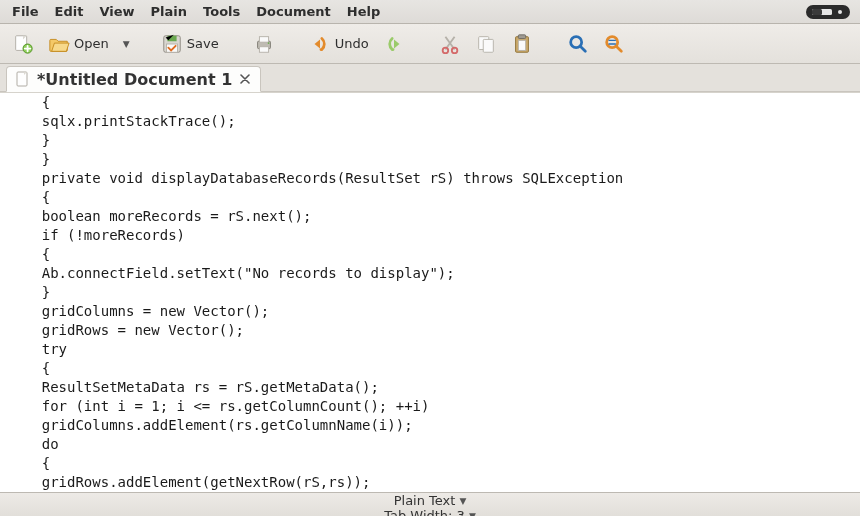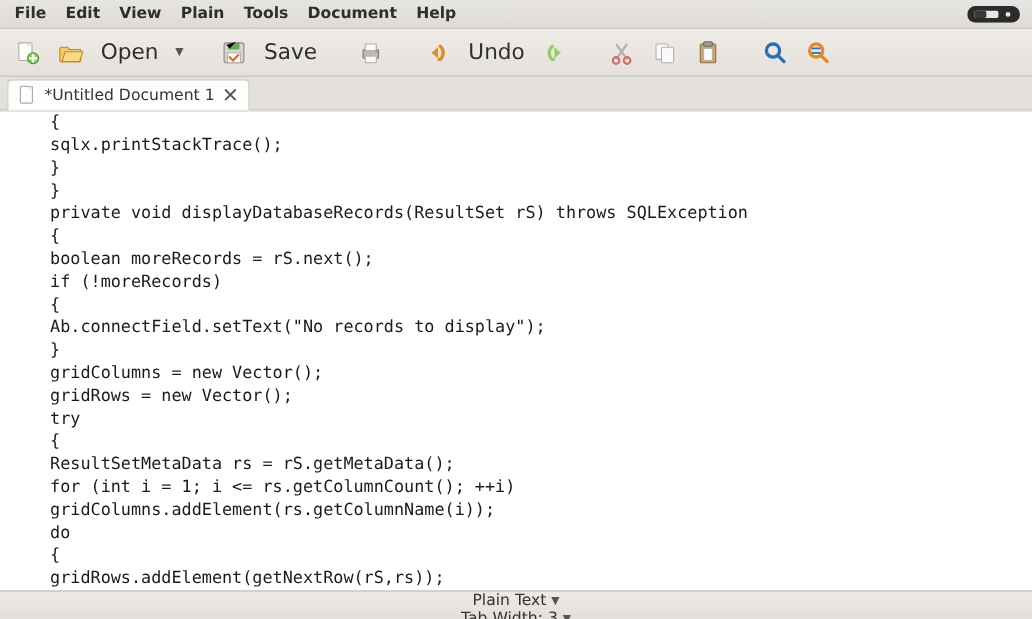--- a/index.html
+++ b/index.html
@@ -4,28 +4,28 @@
 <style>
   * { box-sizing: border-box; margin: 0; padding: 0; }
   html, body { width: 860px; height: 516px; overflow: hidden; font-family: "DejaVu Sans", "Liberation Sans", sans-serif; font-size: 13px; color: #2e2e2e; background: #f2f1f0; }
   .menubar { display: flex; align-items: center; height: 24px; background: linear-gradient(#e7e5e2, #dedbd7); border-bottom: 1px solid #b8b4ad; padding: 0 4px; }
   .menubar .menuitem { padding: 2px 8px; cursor: default; font-weight: bold; }
   .menubar .filler { flex: 1; }
   .sysicon { margin-right: 6px; }
   .sysicon svg { display: block; }
   .toolbar { display: flex; align-items: center; height: 40px; background: linear-gradient(#efece8, #e4e1dc); border-bottom: 1px solid #bdb9b2; padding: 0 8px; gap: 6px; }
   .tb-btn { display: flex; align-items: center; height: 28px; padding: 0 4px; border-radius: 3px; cursor: pointer; }
-  .tb-btn .lbl { margin-left: 14px; font-size: 18px; }
+  .tb-btn .lbl { margin-left: 4px; font-size: 13px; }
   .tb-dd { width: 12px; text-align: center; }
   .tb-gap { width: 14px; }
   svg.icon { width: 22px; height: 22px; display: block; }
   .tabbar { display: flex; align-items: flex-end; height: 28px; background: #e4e1dc; border-bottom: 1px solid #c9c5be; padding-left: 6px; }
   .tab { display: flex; align-items: center; height: 26px; background: #fdfdfc; border: 1px solid #c9c5be; border-bottom: 1px solid #fdfdfc; border-radius: 4px 4px 0 0; padding: 0 8px; position: relative; top: 1px; gap: 6px; }
   .tab .doc-icon svg { width: 16px; height: 16px; display: block; }
-  .tab .tab-label { font-size: 13px; color: #333; }
+  .tab .tab-label { font-size: 16px; color: #333; font-weight: bold; }
   .tab .tab-close { width: 14px; height: 14px; display: flex; align-items: center; justify-content: center; cursor: pointer; }
   .editor { background: #ffffff; height: 400px; overflow: hidden; border-top: 1px solid #d6d3cc; }
   .code { font-family: "DejaVu Sans Mono", "Liberation Mono", monospace; font-size: 14px; line-height: 19px; color: #1a1a1a; padding: 0 8px; white-space: pre; }
   .statusbar { display: flex; align-items: center; height: 24px; background: linear-gradient(#edeae6, #e2dfda); border-top: 1px solid #bdb9b2; font-size: 13px; color: #333; flex-direction: column; }
   .statusbar .st-spacer { flex: 1; }
   .statusbar .st-item { padding: 0 10px; display: flex; align-items: center; gap: 4px; }
   .statusbar .dd-tri { font-size: 9px; color: #555; }
   .dd-arrow { font-size: 9px; color: #555; }
 </style>
 </head>

